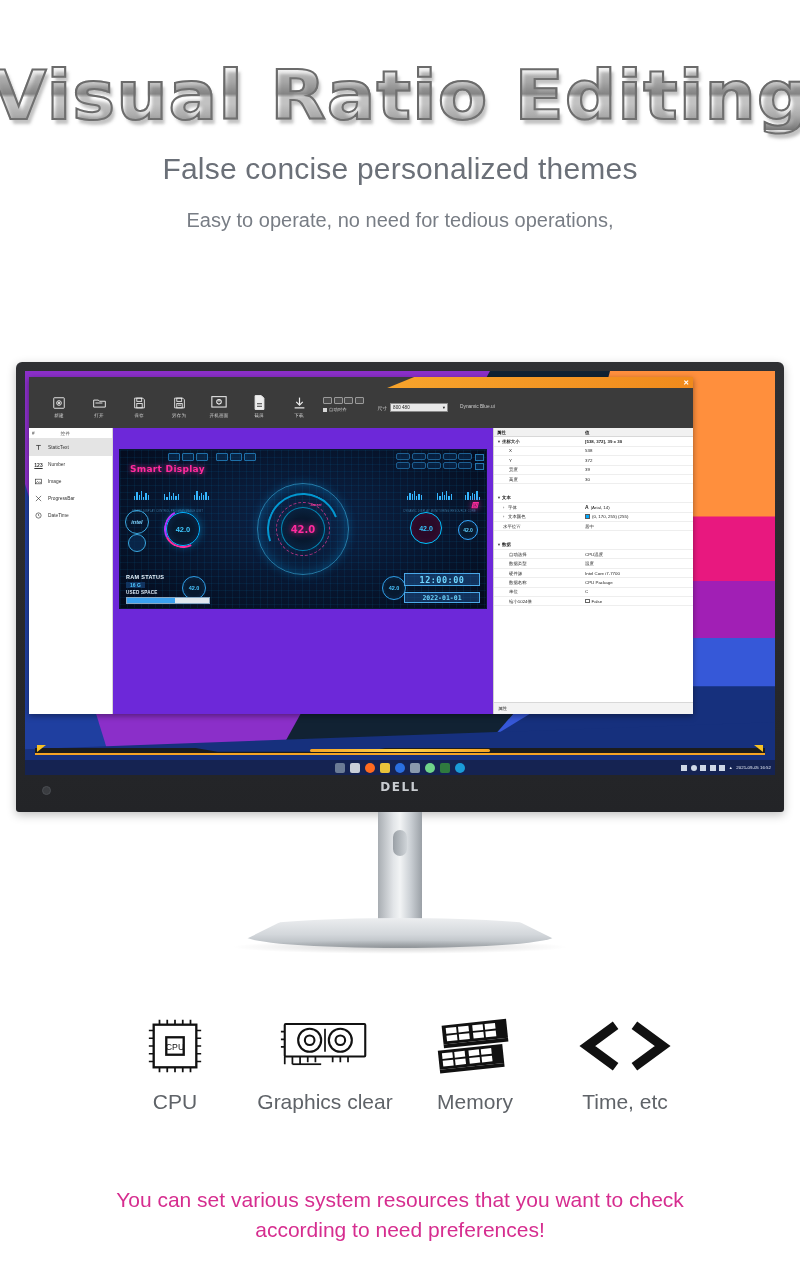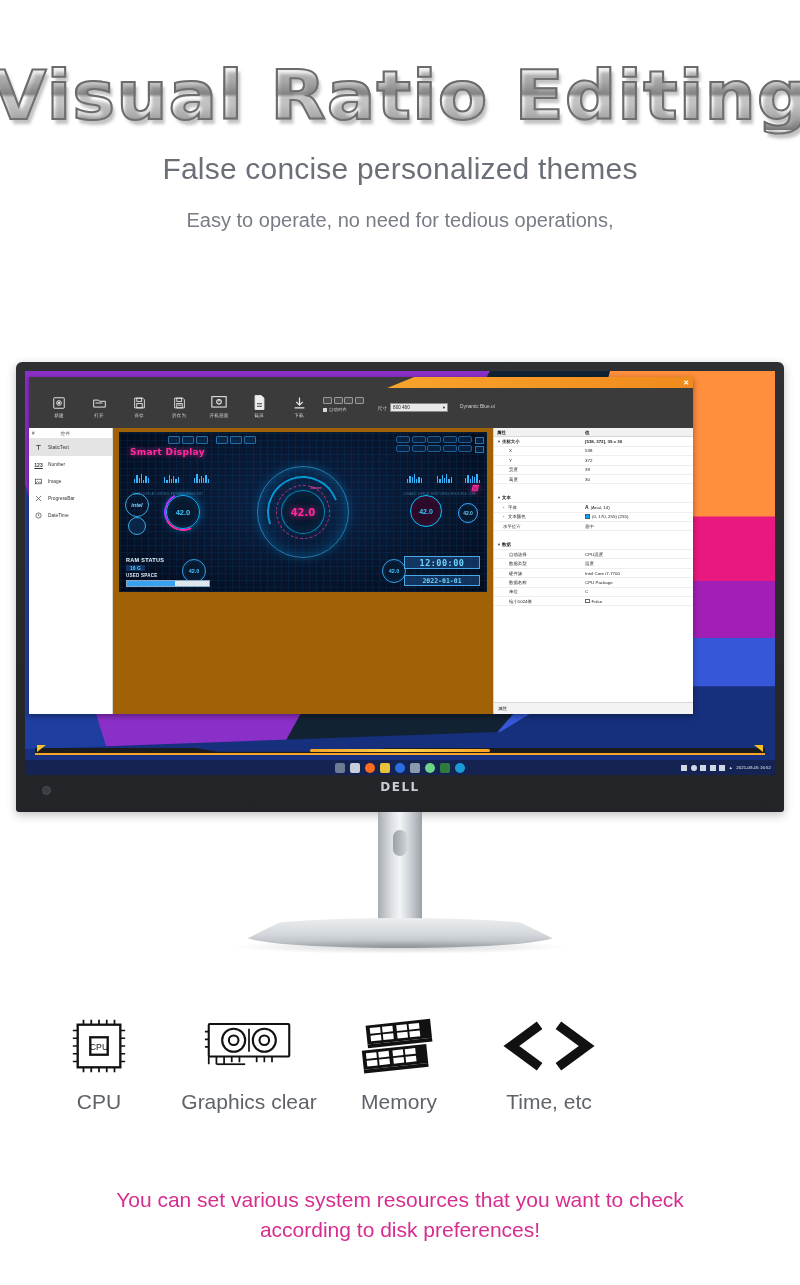--- a/index.html
+++ b/index.html
@@ -174,21 +174,21 @@
   }
   .ctrl-head .ch-title { margin-left: 22px; color:#444; }
   .ctrl-item {
     display:flex; align-items:center; gap:5px;
     height: 17px; padding-left: 5px; font-size:4.8px; color:#333; cursor:pointer;
   }
   .ctrl-item.sel { background:#e4e4e4; }
   .ctrl-ico { width:9px; display:flex; justify-content:center; color:#333; }
 
   
-  .canvas-panel { flex:1; background:#a16207; padding: 4px 6px; position:relative;}
+  .canvas-panel { flex:1; background:#6d28d9; padding: 21px 6px; position:relative;}
   .preview {
     width: 100%; height: 160px;
     background: radial-gradient(ellipse at 50% 45%, #0d2347 0%, #061228 70%, #03091a 100%);
     position: relative; overflow: hidden; border: .5px solid #0a1a33;
   }
   .pv-grid { position:absolute; inset:0;
     background-image: linear-gradient(rgba(0,180,255,.07) 1px, transparent 1px),
                       linear-gradient(90deg, rgba(0,180,255,.07) 1px, transparent 1px);
     background-size: 7px 7px; }
   .pv-smart { position:absolute; left:10px; top:14px; color:#ff2b9e;
@@ -348,21 +348,21 @@
     width:340px; height:14px; border-radius:50%;
     background:radial-gradient(ellipse, rgba(0,0,0,.18), rgba(0,0,0,0) 70%);}
   .bezel-logo { position:absolute; left:50%; transform:translateX(-50%); top:418px;
     color:#c9ccd0; font-size:12px; font-weight:800; letter-spacing:1.5px;
     font-family:"DejaVu Sans", sans-serif;}
   .power-dot { position:absolute; left:26px; top:424px; width:9px; height:9px;
     border-radius:50%; background:#3a3c40; border:1px solid #4a4d52;}
 
   
   .features { position:absolute; left:0; top:1010px; width:800px;
-    display:flex; justify-content:flex-start; align-items:flex-start; padding:0 24px;}
+    display:flex; justify-content:center; align-items:flex-start; padding:0 24px;}
   .feat { text-align:center; width: 150px; }
   .feat-ico { height:72px; display:flex; align-items:center; justify-content:center;}
   .feat-lbl { margin-top:8px; font-size:21px; color:#5f6368; }
 
   .footnote { position:absolute; left:0; top:1185px; width:800px; text-align:center;
     font-size:21px; line-height:1.42; color:#d62d8f; }
 </style>
 </head>
 <body>
 
@@ -877,14 +877,14 @@
         <path d="M60 6 L90 28 L60 50"></path>
       </svg>
     </div>
     <div class="feat-lbl">Time, etc</div>
   </div>
 
 </div>
 
 <div class="footnote">
   <div>You can set various system resources that you want to check</div>
-  <div>according to disk preferences!</div>
+  <div>according to need preferences!</div>
 </div>
 
 </body></html>

